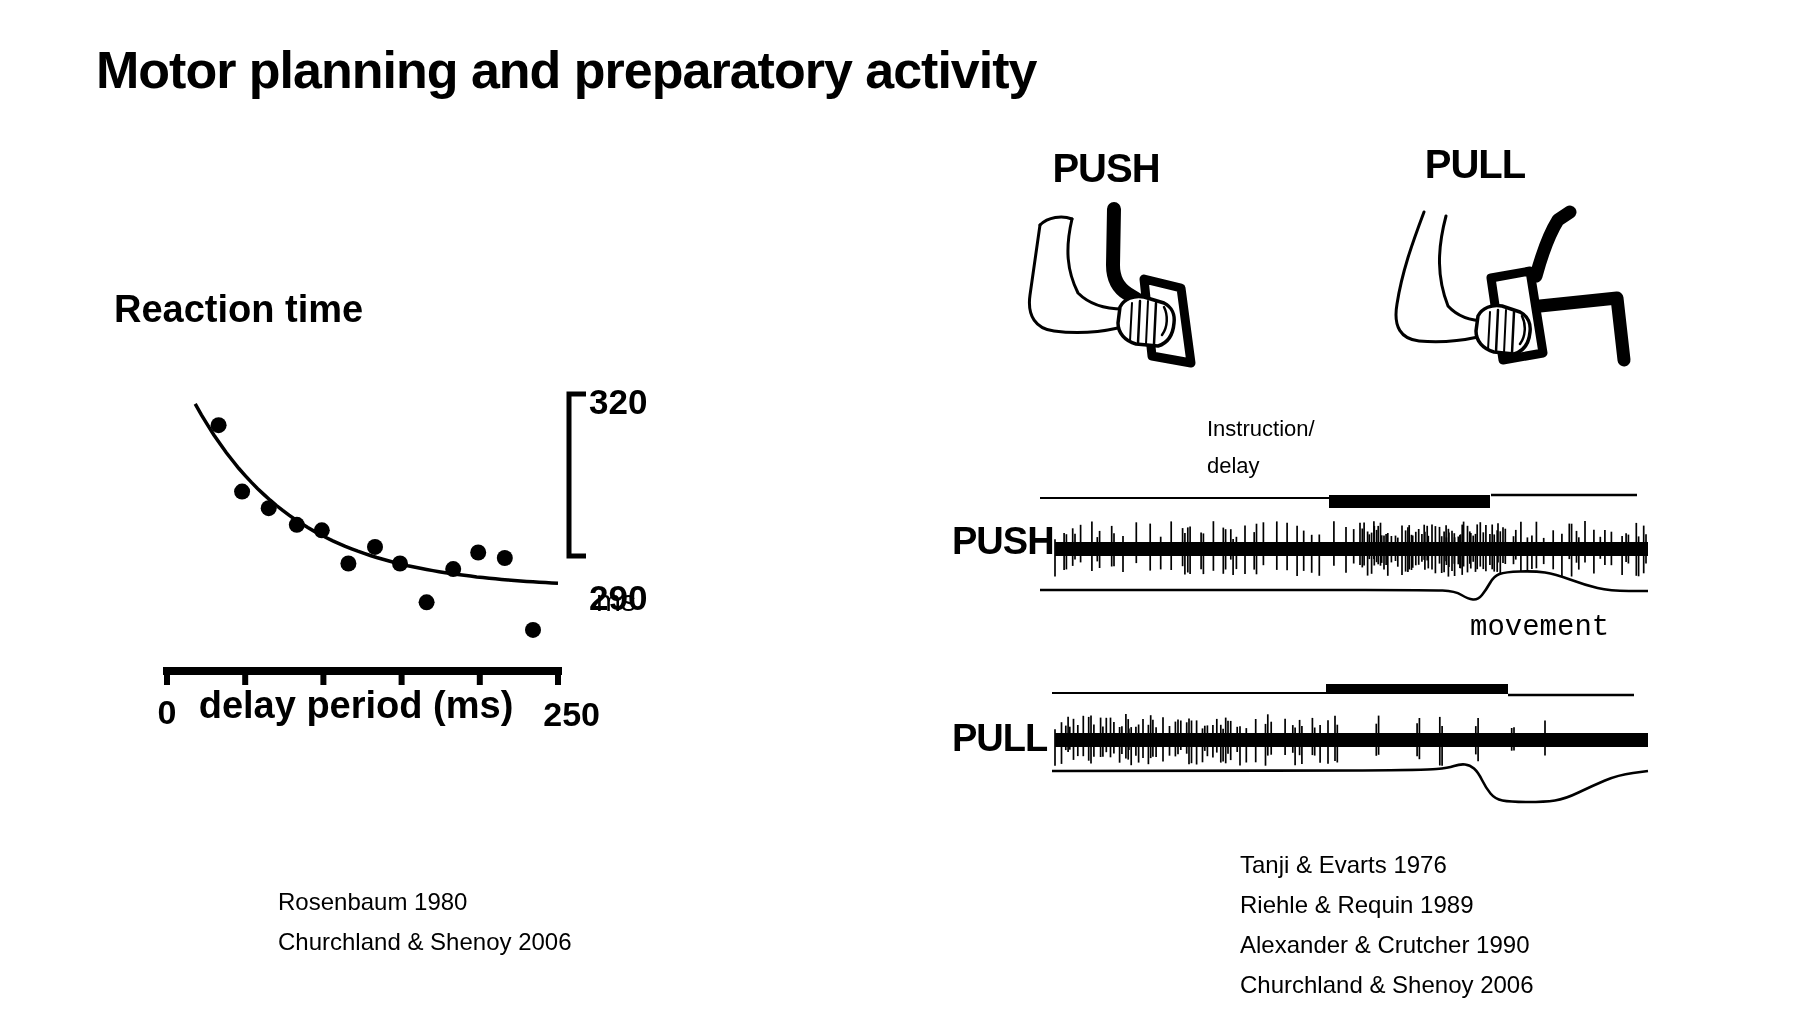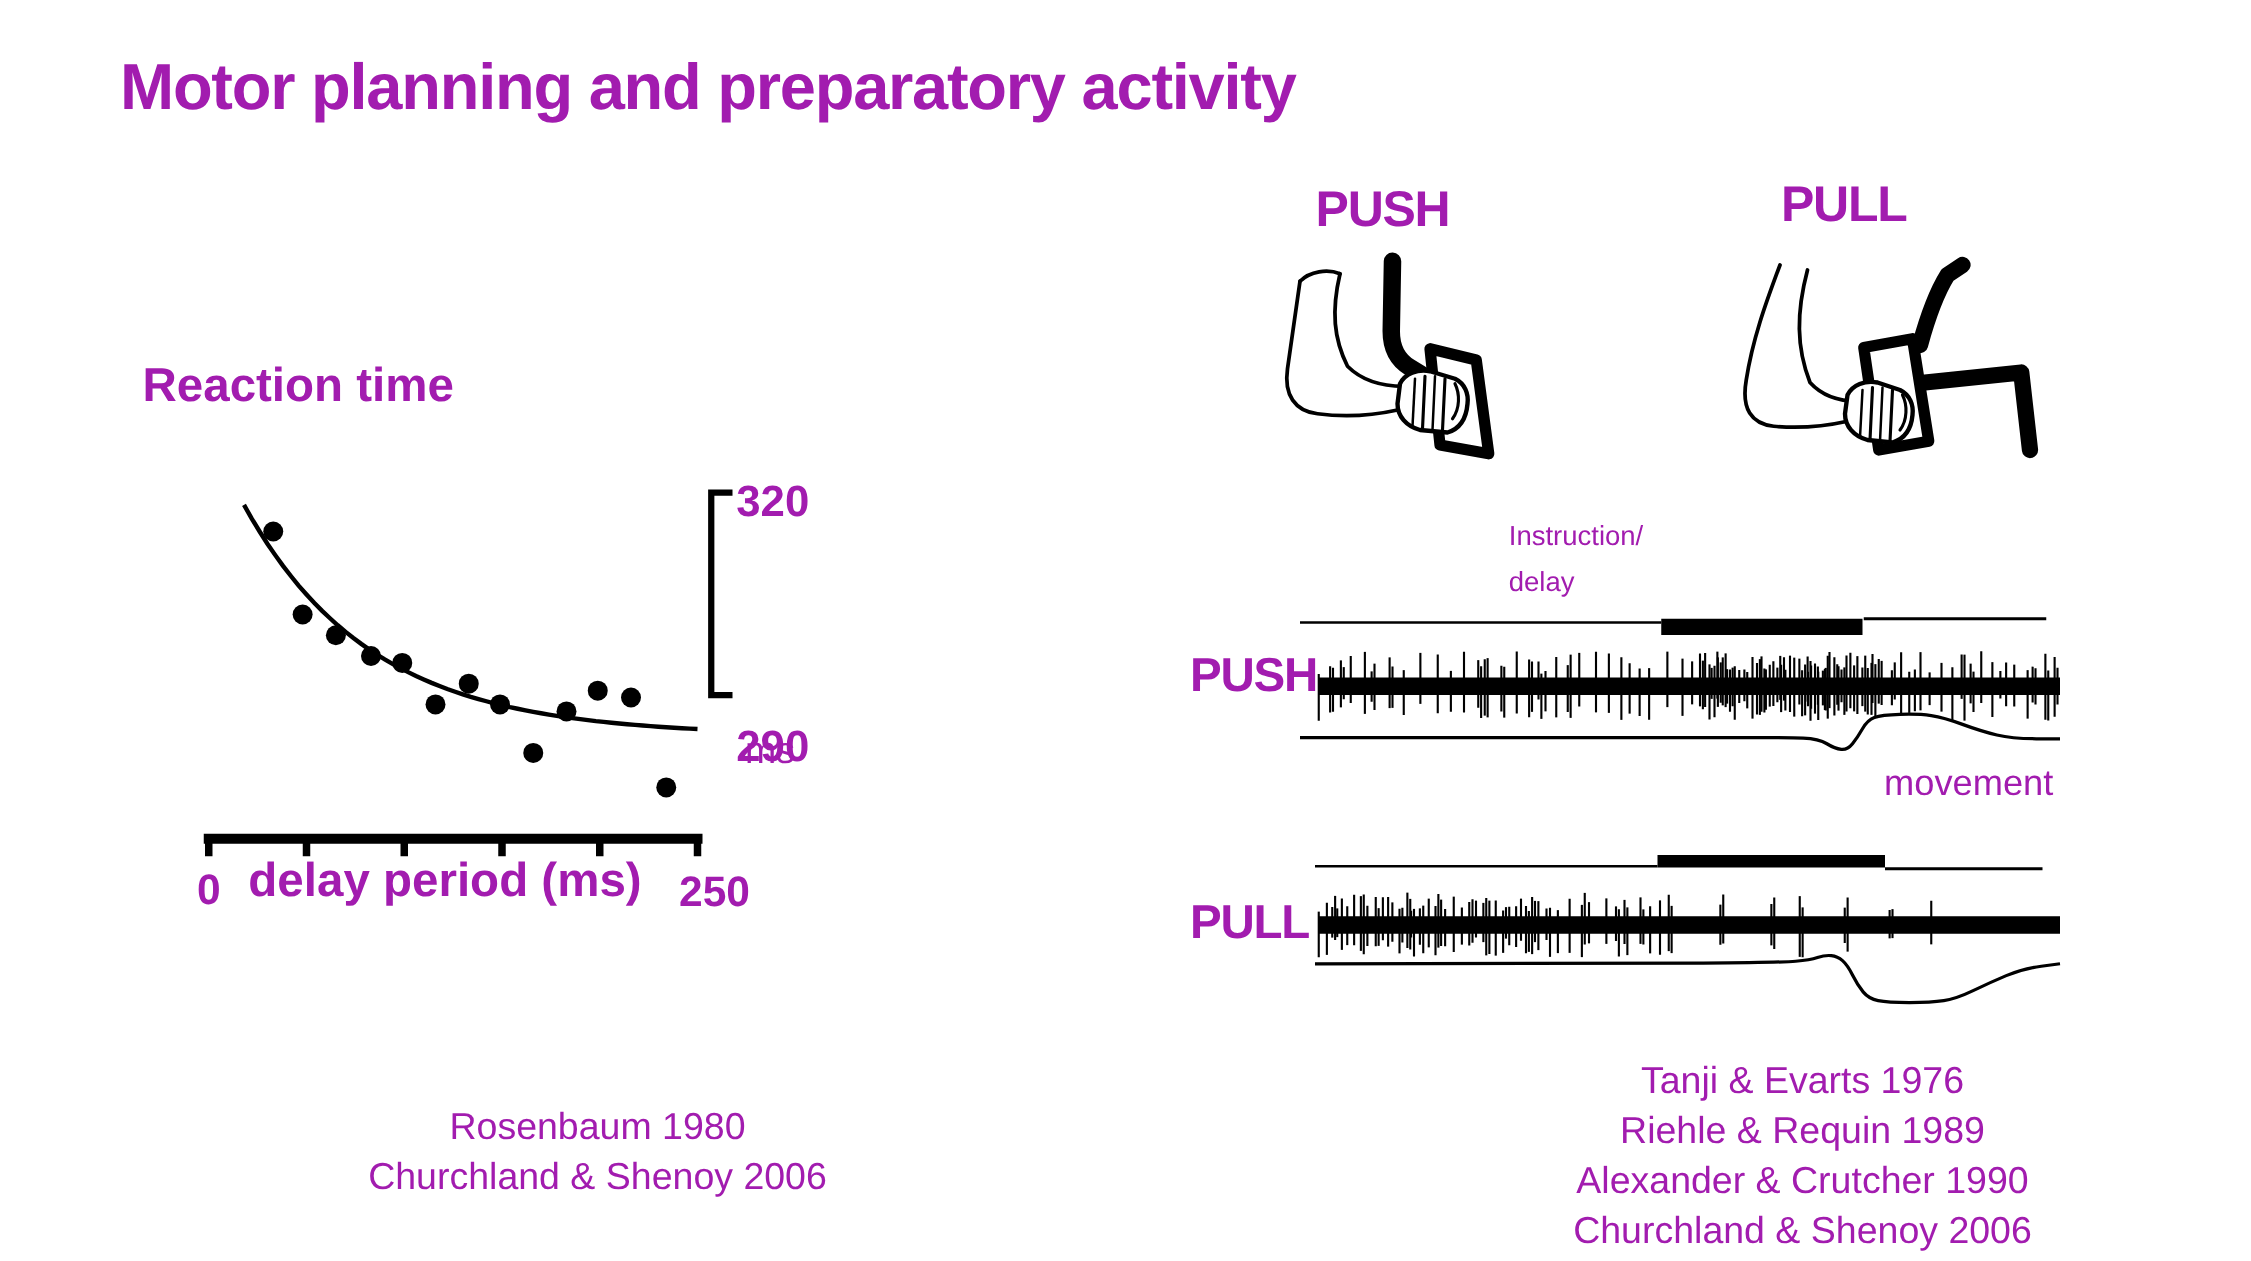--- a/index.html
+++ b/index.html
@@ -1,33 +1,33 @@
 <!DOCTYPE html>
 <html><head>
 <meta charset="utf-8">
 <style>
   html,body{margin:0;padding:0;background:#fff;}
   .slide{position:relative;width:1801px;height:1009px;background:#ffffff;overflow:hidden;
-         font-family:"Liberation Sans",sans-serif;color:#a21caf;}
+         font-family:"Liberation Sans",sans-serif;color:#000000;}
   .abs{position:absolute;}
   .title{left:96px;top:40px;font-size:52px;font-weight:bold;letter-spacing:-1px;white-space:nowrap;}
   .rt-heading{left:114px;top:288px;font-size:38px;font-weight:bold;}
   .lbl-320{left:589px;top:382px;font-size:35px;font-weight:bold;text-align:center;}
   .lbl-290{left:589px;top:548px;font-size:35px;font-weight:bold;margin-top:30px;}
   .lbl-ms{left:596px;top:584px;font-size:30px;}
   .lbl-x0{left:147px;top:693px;width:40px;text-align:center;font-size:34px;font-weight:bold;}
   .lbl-x250{left:520px;top:695px;width:80px;text-align:right;font-size:34px;font-weight:bold;}
   .lbl-xaxis{left:176px;top:684px;width:360px;text-align:center;font-size:38px;font-weight:bold;white-space:nowrap;}
   .push-header{left:1046px;top:146px;width:120px;text-align:center;font-size:40px;font-weight:bold;letter-spacing:-1px;}
   .pull-header{left:1415px;top:142px;width:120px;text-align:center;font-size:40px;font-weight:bold;letter-spacing:-1px;}
   .instr-label{left:1207px;top:410px;font-size:22px;line-height:37px;}
   .push-trace-label{left:952px;top:520px;font-size:38px;font-weight:bold;letter-spacing:-1px;}
   .pull-trace-label{left:952px;top:717px;font-size:38px;font-weight:bold;letter-spacing:-1px;}
-  .movement-label{left:1470px;top:611px;width:210px;text-align:center;font-size:29px;}
-  .cites{font-size:30px;line-height:40px;text-align:center;}
+  .movement-label{left:1470px;top:611px;width:210px;text-align:left;font-size:29px;font-family:Liberation Mono, monospace;}
+  .cites{font-size:24px;line-height:40px;text-align:left;}
   .cites-left{left:278px;top:882px;width:400px;}
   .cites-right{left:1240px;top:845px;width:404px;}
   svg{position:absolute;overflow:visible;}
 </style>
 </head>
 <body>
 
 <div class="slide">
 
   <div class="abs title">Motor planning and preparatory activity</div>

